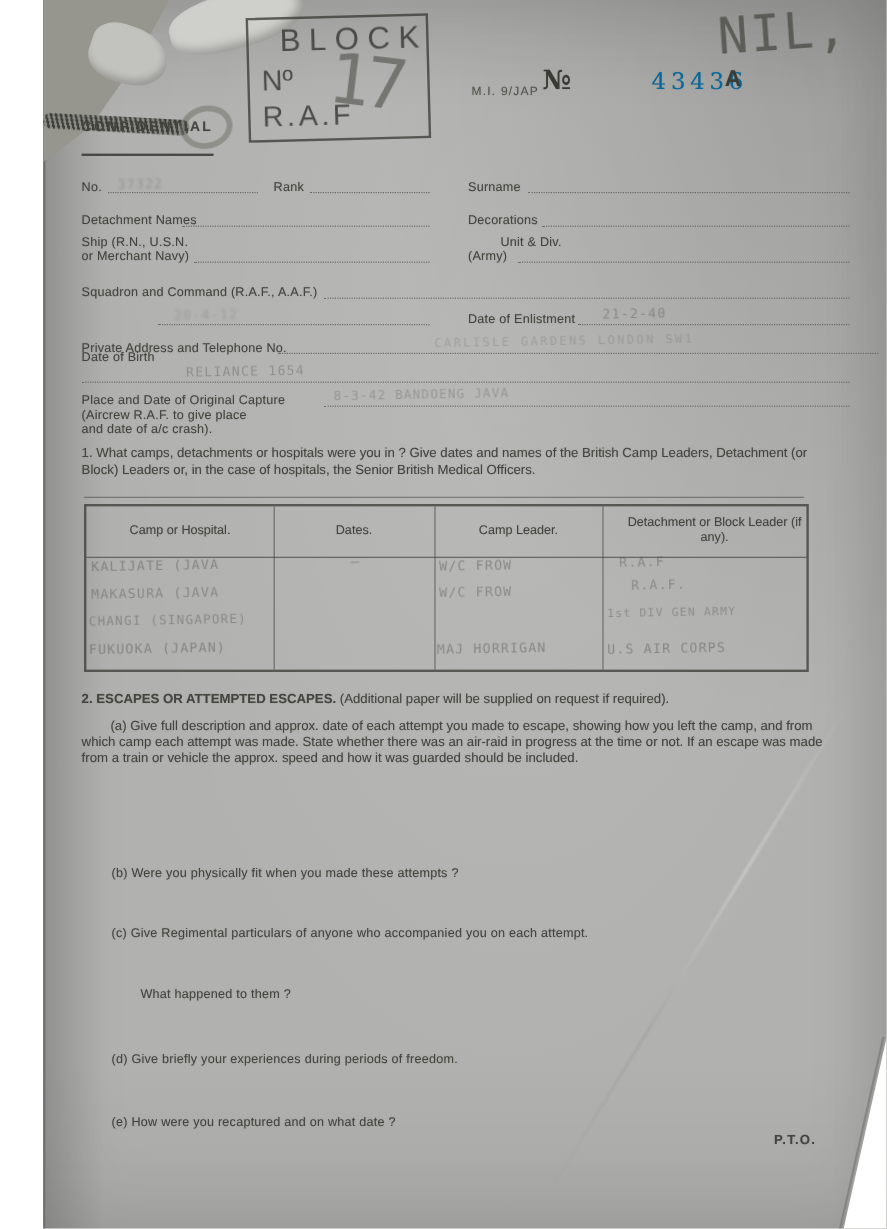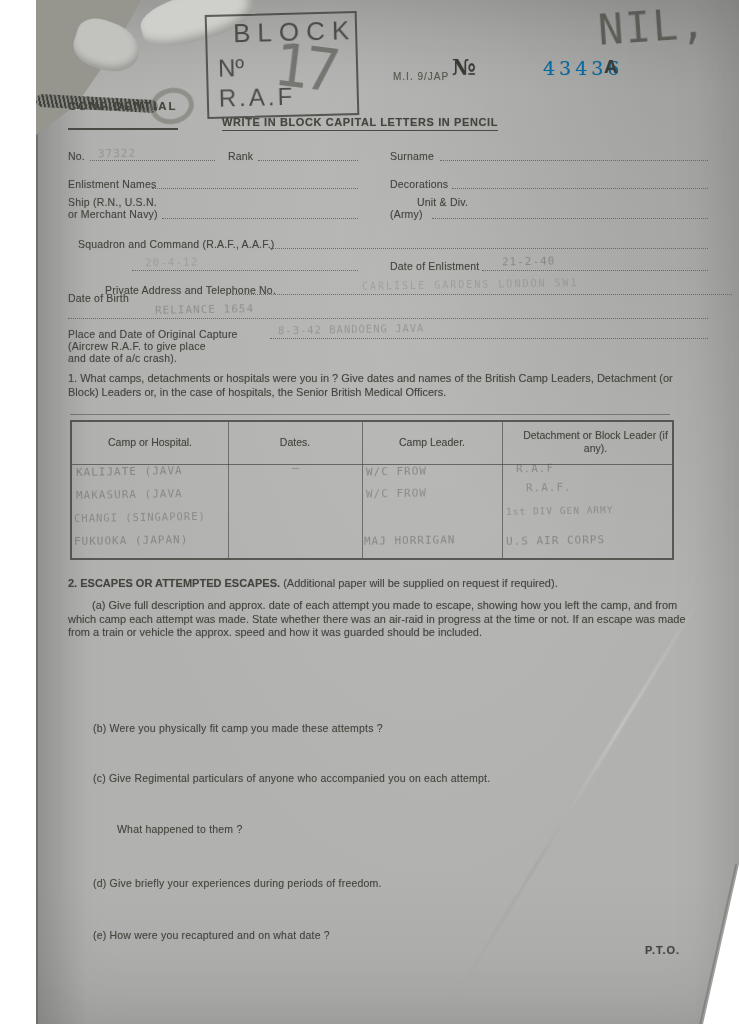--- a/index.html
+++ b/index.html
@@ -66,53 +66,52 @@
   </div>
   <div class="hand" style="left:274px;top:34px;font-size:58px;opacity:.6;transform:rotate(7deg);letter-spacing:-4px;">17</div>
 
   <div class="lbl" style="left:393px;top:71px;font-size:10px;letter-spacing:1px;color:#57574f;">M.I. 9/JAP</div>
   <div class="lbl" style="left:452px;top:54px;font-size:22px;font-family:'DejaVu Serif',serif;font-weight:bold;color:#3a3a35;">№</div>
   <div class="lbl" style="left:513px;top:57px;font-size:19px;font-family:'DejaVu Serif',serif;letter-spacing:4px;color:#0369a1;margin-left:30px;">43436</div>
   <div class="lbl bold" style="left:604px;top:56px;font-size:19px;color:#3c3c37;">A</div>
 
   <div class="hand" style="left:598px;top:2px;font-size:42px;opacity:.8;transform:rotate(-4deg);letter-spacing:2px;">NIL,</div>
 
-  <div class="lbl bold" style="left:222px;top:116px;font-size:11px;letter-spacing:.6px;border-bottom:1.5px solid #4a4a44;padding-bottom:2px;">WRITE IN BLOCK CAPITAL LETTERS IN PENCIL</div>
 
   <span class="lbl" style="left:68px;top:150px;">No.</span>
   <div class="dots" style="left:90px;top:160px;width:125px;"></div>
   <div class="hand ghost" style="left:98px;top:147px;font-size:11px;">37322</div>
   <span class="lbl" style="left:228px;top:150px;">Rank</span>
   <div class="dots" style="left:258px;top:160px;width:100px;"></div>
   <span class="lbl" style="left:390px;top:150px;">Surname</span>
   <div class="dots" style="left:440px;top:160px;width:268px;"></div>
 
-  <span class="lbl" style="left:68px;top:178px;">Enlistment Names</span>
+  <span class="lbl" style="left:68px;top:178px;">Detachment Names</span>
   <div class="dots" style="left:152px;top:188px;width:206px;"></div>
   <span class="lbl" style="left:390px;top:178px;">Decorations</span>
   <div class="dots" style="left:452px;top:188px;width:256px;"></div>
 
   <span class="lbl" style="left:68px;top:196px;">Ship (R.N., U.S.N.</span>
   <span class="lbl" style="left:68px;top:208px;">or Merchant Navy)</span>
   <div class="dots" style="left:162px;top:218px;width:196px;"></div>
   <span class="lbl" style="left:390px;top:196px;padding-left:27px;">Unit &amp; Div.</span>
   <span class="lbl" style="left:390px;top:208px;">(Army)</span>
   <div class="dots" style="left:432px;top:218px;width:276px;"></div>
 
-  <span class="lbl" style="left:78px;top:238px;text-align:right;">Squadron and Command (R.A.F., A.A.F.)</span>
+  <span class="lbl" style="left:68px;top:238px;text-align:right;">Squadron and Command (R.A.F., A.A.F.)</span>
   <div class="dots" style="left:270px;top:248px;width:438px;"></div>
 
   <span class="lbl" style="left:68px;top:260px;margin-top:32px;">Date of Birth</span>
   <div class="dots" style="left:132px;top:270px;width:226px;"></div>
   <div class="hand ghost" style="left:145px;top:256px;font-size:11px;opacity:.2;">20-4-12</div>
   <span class="lbl" style="left:390px;top:260px;">Date of Enlistment</span>
   <div class="dots" style="left:482px;top:270px;width:226px;"></div>
   <div class="hand" style="left:502px;top:255px;font-size:11px;opacity:.4;">21-2-40</div>
 
-  <span class="lbl" style="left:68px;top:284px;margin-left:37px;">Private Address and Telephone No.</span>
+  <span class="lbl" style="left:68px;top:284px;">Private Address and Telephone No.</span>
   <div class="dots" style="left:232px;top:294px;width:500px;"></div>
   <div class="hand" style="left:362px;top:279px;font-size:10px;opacity:.22;letter-spacing:2px;">CARLISLE  GARDENS   LONDON  SW1</div>
   <div class="dots" style="left:68px;top:318px;width:640px;"></div>
   <div class="hand" style="left:155px;top:303px;font-size:11px;opacity:.35;">RELIANCE  1654</div>
 
   <span class="lbl" style="left:68px;top:328px;">Place and Date of Original Capture</span>
   <span class="lbl" style="left:68px;top:340px;">(Aircrew R.A.F. to give place</span>
   <span class="lbl" style="left:68px;top:352px;">and date of a/c crash).</span>
   <div class="dots" style="left:270px;top:338px;width:438px;"></div>
   <div class="hand" style="left:278px;top:323px;font-size:10.5px;opacity:.3;">8-3-42   BANDOENG   JAVA</div>
@@ -142,21 +141,21 @@
   <div class="hand" style="left:516px;top:462px;font-size:11px;opacity:.42;">R.A.F</div>
   <div class="hand" style="left:526px;top:481px;font-size:11px;opacity:.4;">R.A.F.</div>
   <div class="hand" style="left:506px;top:505px;font-size:9.5px;opacity:.38;">1st DIV GEN ARMY</div>
   <div class="hand" style="left:506px;top:534px;font-size:11px;opacity:.45;">U.S AIR CORPS</div>
 
   <div class="para" style="left:68px;top:577px;width:640px;white-space:nowrap;">
     <span class="bold">2.   ESCAPES OR ATTEMPTED ESCAPES.</span>
     <span>(Additional paper will be supplied on request if required).</span>
   </div>
   <div class="para" style="left:68px;top:599px;width:632px;text-indent:24px;">(a)  Give full description and approx. date of each attempt you made to escape, showing how you left the camp, and from which camp each attempt was made.   State whether there was an air-raid in progress at the time or not.   If an escape was made from a train or vehicle the approx. speed and how it was guarded should be included.</div>
-  <div class="lbl" style="left:93px;top:722px;">(b)   Were you physically fit camp you made these attempts ?</div>
+  <div class="lbl" style="left:93px;top:722px;">(b)   Were you physically fit when you made these attempts ?</div>
   <div class="lbl" style="left:93px;top:772px;">(c)   Give Regimental particulars of anyone who accompanied you on each attempt.</div>
   <div class="lbl" style="left:117px;top:823px;">What happened to them ?</div>
   <div class="lbl" style="left:93px;top:877px;">(d)   Give briefly your experiences during periods of freedom.</div>
   <div class="lbl" style="left:93px;top:929px;">(e)   How were you recaptured and on what date ?</div>
 
   <div class="lbl bold" style="left:645px;top:944px;font-size:11px;letter-spacing:1px;">P.T.O.</div>
 
   <div id="crease"></div>
   <div id="wedge-edge"></div>
   <div id="wedge"></div>

